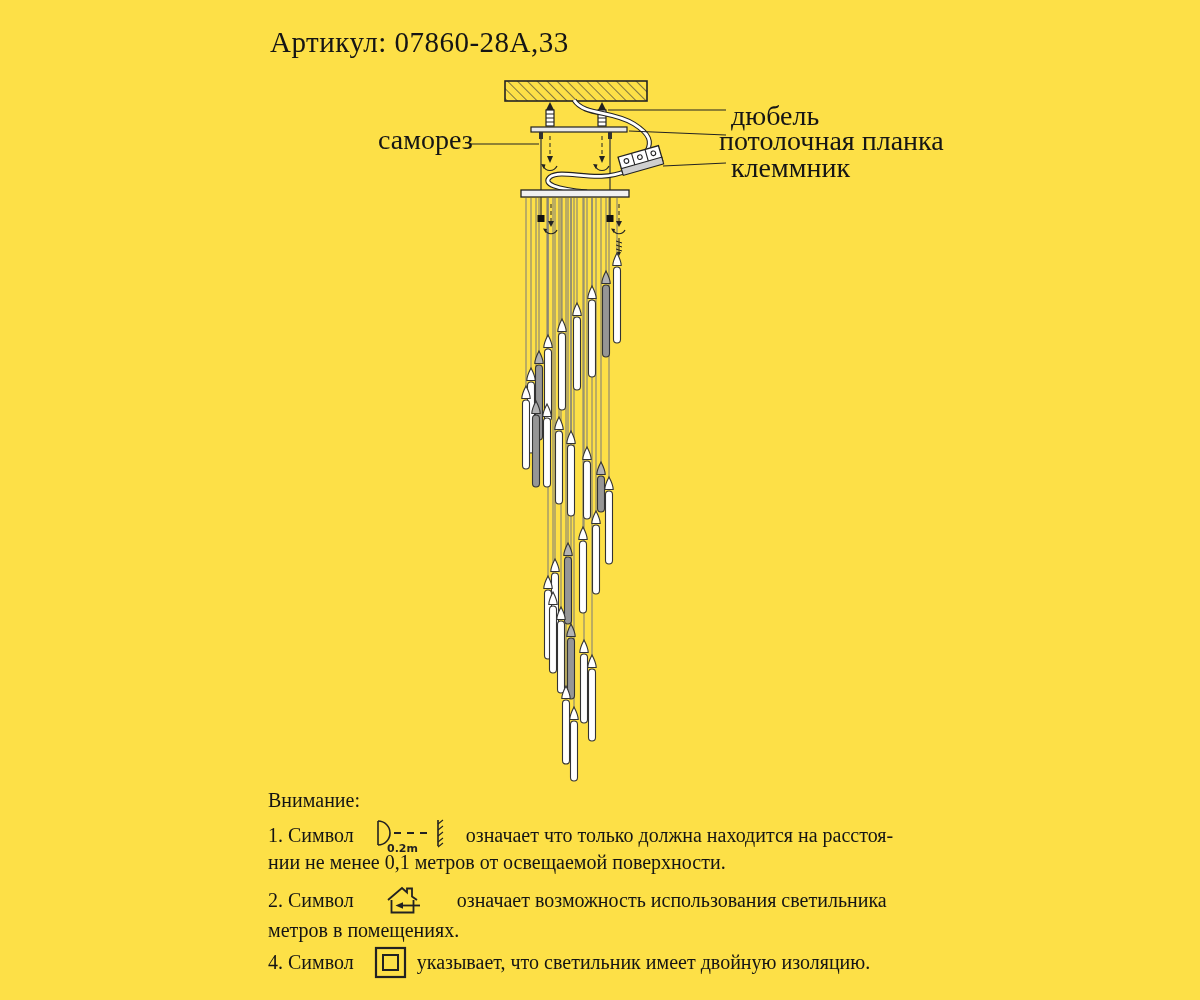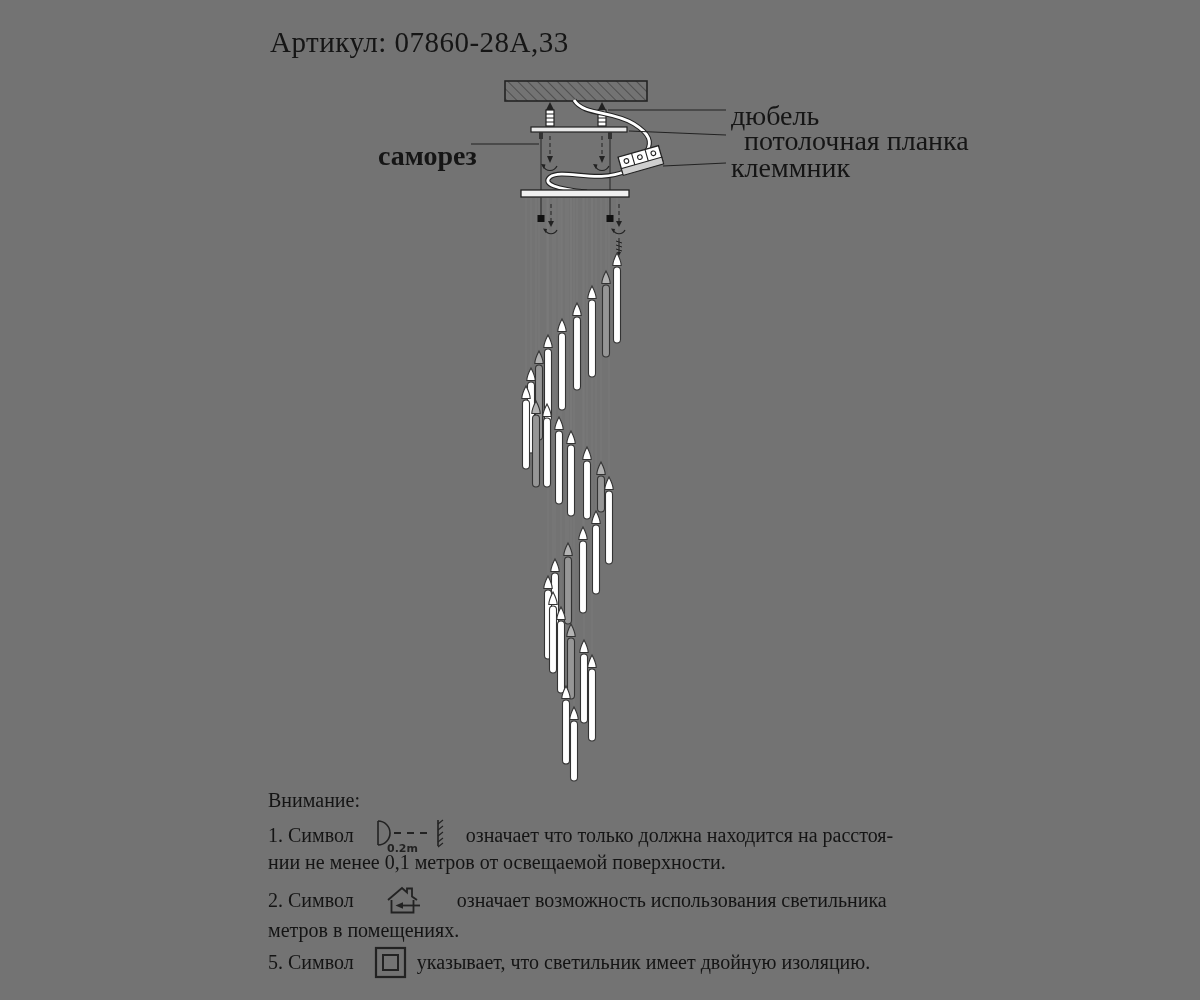--- a/index.html
+++ b/index.html
@@ -1,36 +1,36 @@
 <!DOCTYPE html>
 <html><head>
 <meta charset="utf-8">
 <style>
   html,body{margin:0;padding:0;background:#ffffff;}
   .page{
     position:relative;
     width:1200px;height:1000px;
-    background:#737373;
+    background:#fde047;
     font-family:"Liberation Serif","DejaVu Serif",serif;
     color:#121212;
     overflow:hidden;
   }
   .page-title{
     position:absolute;left:270px;top:26px;
     font-size:29px;font-weight:400;letter-spacing:.5px;
     color:#151515;
   }
   .diagram-svg{position:absolute;left:0;top:0;}
   .part-label{
     position:absolute;
     font-size:28px;color:#151515;white-space:nowrap;
   }
-  .label-samorez{left:378px;top:140px;font-weight:bold;}
+  .label-samorez{left:378px;top:124px;}
   .label-dyubel{left:731px;top:100px;}
-  .label-planka{left:744px;top:125px;}
+  .label-planka{left:719px;top:125px;}
   .label-klemmnik{left:731px;top:152px;}
   .notes{position:absolute;left:268px;top:0;width:700px;font-size:20px;color:#141414;}
   .note-heading{position:absolute;left:0;top:789px;white-space:nowrap;}
   .note-line{position:absolute;left:0;white-space:nowrap;display:flex;align-items:center;text-align:center;}
   .nl1{top:814px;height:42px;}
   .nl2{top:851px;}
   .nl3{top:882px;height:36px;gap:24px;}
   .nl4{top:919px;}
   .nl5{top:942px;height:40px;}
   .sym{flex:0 0 auto;}
@@ -311,21 +311,21 @@
         <path d="M5.5,15 L5.5,27.5 L27.5,27.5 L27.5,15" fill="none" stroke="#222" stroke-width="1.8"></path>
         <line x1="16" y1="20.5" x2="34" y2="20.5" stroke="#222" stroke-width="1.8"></line>
         <path d="M9.5,20.5 L17,17.2 L17,23.8 Z" fill="#222"></path>
       </svg>
       <span>означает возможность использования светильника</span>
     </div>
 
     <div class="note-line nl4">метров в помещениях.</div>
 
     <div class="note-line nl5">
-      <span>5. Символ</span>
+      <span>4. Символ</span>
       <svg class="sym sym-square" width="33" height="33" viewBox="0 0 33 33">
         <rect x="2" y="2" width="29" height="29" fill="none" stroke="#222" stroke-width="2.2"></rect>
         <rect x="9" y="9" width="15" height="15" fill="none" stroke="#222" stroke-width="2"></rect>
       </svg>
       <span>указывает, что светильник имеет двойную изоляцию.</span>
     </div>
   </div>
 
 </div>
 

